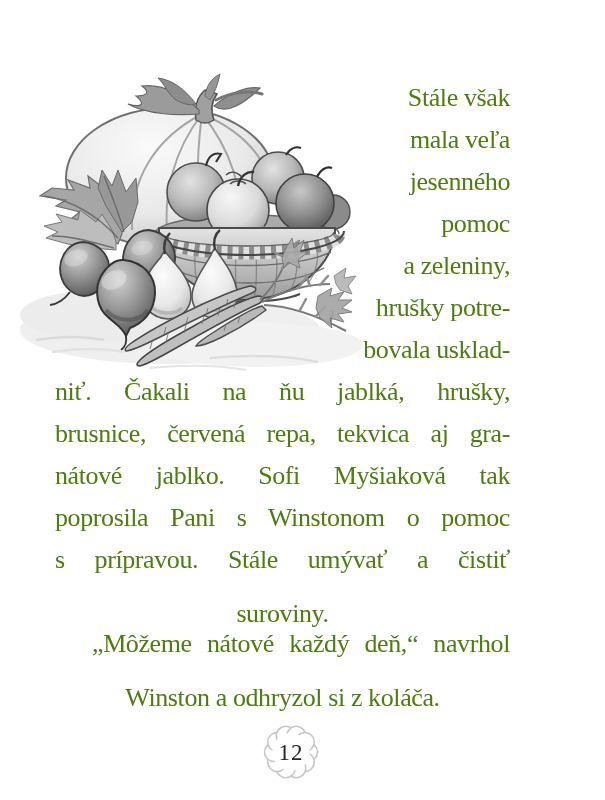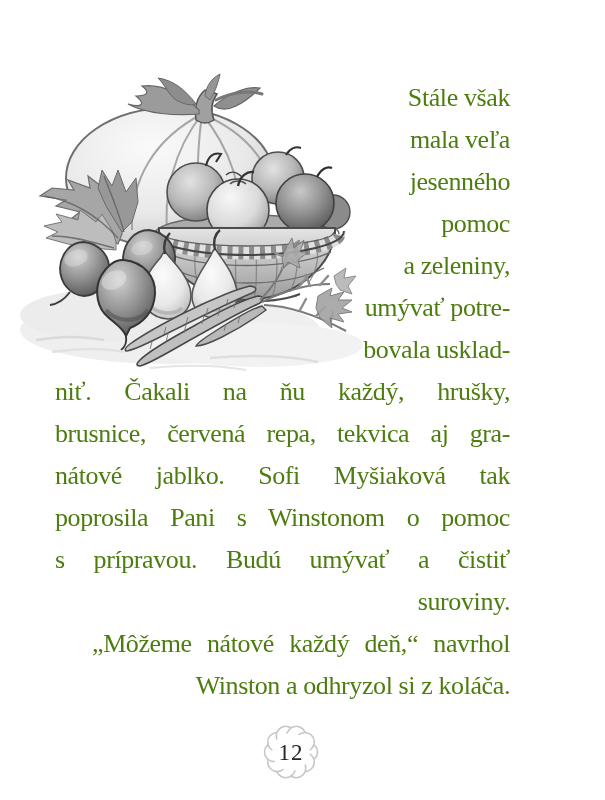--- a/index.html
+++ b/index.html
@@ -6,21 +6,21 @@
   .screen{
     position:relative;width:605px;height:800px;background:#ffffff;overflow:hidden;
     font-family:"Liberation Serif","DejaVu Serif",serif;
   }
   .illus{position:absolute;left:8px;top:52px;width:360px;height:345px;}
   .tl{
     position:absolute;left:55px;right:95px;
     font-size:26px;line-height:34px;letter-spacing:-0.4px;color:#4d7c0f;
   }
   .al-right{text-align:right;}
-  .al-left{text-align:right;}
+  .al-left{text-align:center;margin-top:12px;}
   .al-just{text-align:justify;text-align-last:justify;}
   .indent{text-indent:37px;}
   .t0{top:81px}.t1{top:123px}.t2{top:165px}.t3{top:207px}.t4{top:249px}
   .t5{top:291px}.t6{top:333px}.t7{top:375px}.t8{top:417px}.t9{top:459px}
   .t10{top:501px}.t11{top:543px}.t12{top:585px}.t13{top:627px}.t14{top:669px}
   .ornament{position:absolute;left:251px;top:712px;width:80px;height:80px;}
   .pagenum-text{font-family:"Liberation Serif","DejaVu Serif",serif;}
 </style>
 </head>
 <body>
@@ -216,27 +216,27 @@
       <path d="M150,368 C190,364 224,366 246,370" stroke="#e5e5e5" stroke-width="2"></path>
     </g>
   </svg>
 
   <div>
     <div class="tl t0 al-right">Stále však</div>
     <div class="tl t1 al-right">mala veľa</div>
     <div class="tl t2 al-right">jesenného</div>
     <div class="tl t3 al-right">pomoc</div>
     <div class="tl t4 al-right">a zeleniny,</div>
-    <div class="tl t5 al-right">umývať potre-</div>
+    <div class="tl t5 al-right">hrušky potre-</div>
     <div class="tl t6 al-right">bovala usklad-</div>
-    <div class="tl t7 al-just">niť. Čakali na ňu každý, hrušky,</div>
+    <div class="tl t7 al-just">niť. Čakali na ňu jablká, hrušky,</div>
     <div class="tl t8 al-just">brusnice, červená repa, tekvica aj gra-</div>
     <div class="tl t9 al-just">nátové jablko. Sofi Myšiaková tak</div>
     <div class="tl t10 al-just">poprosila Pani s Winstonom o pomoc</div>
-    <div class="tl t11 al-just">s prípravou. Budú umývať a čistiť</div>
+    <div class="tl t11 al-just">s prípravou. Stále umývať a čistiť</div>
     <div class="tl t12 al-left">suroviny.</div>
     <div class="tl t13 al-just indent">„Môžeme nátové každý deň,“ navrhol</div>
     <div class="tl t14 al-left">Winston a odhryzol si z koláča.</div>
   </div>
 
   <svg class="ornament" viewBox="0 0 80 80" aria-hidden="false">
     <g fill="#ffffff" stroke="#c6c6c6" stroke-width="1.6">
       <circle cx="57" cy="40" r="9.5"></circle>
       <circle cx="53.8" cy="50" r="9.5"></circle>
       <circle cx="45.3" cy="56.2" r="9.5"></circle>

